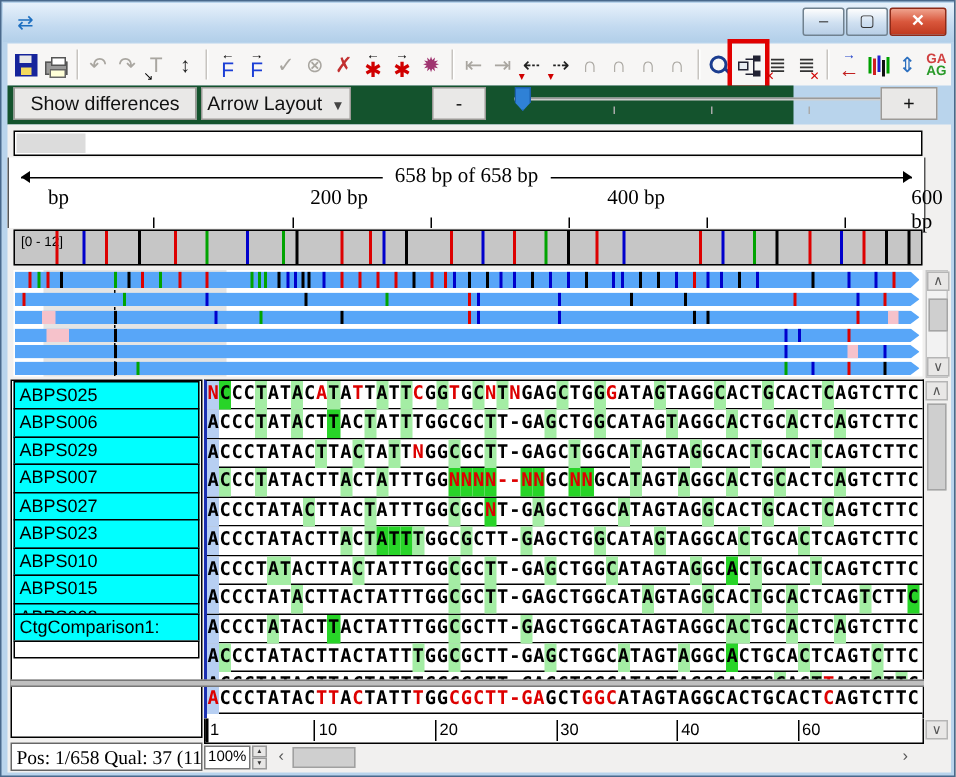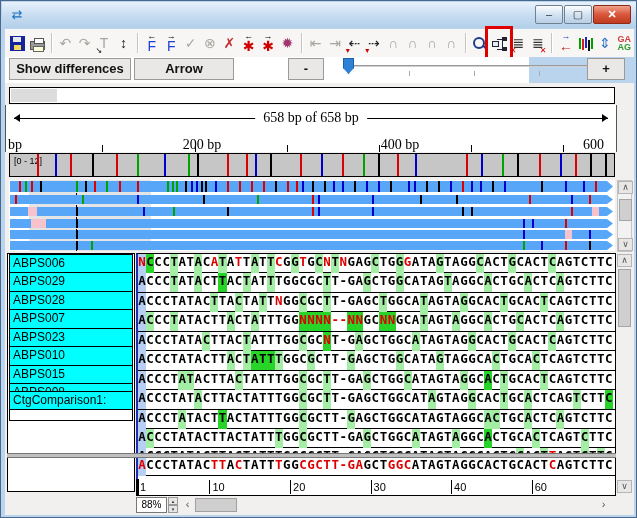--- a/index.html
+++ b/index.html
@@ -42,21 +42,21 @@
   .shp-mag{width:15px;height:15px;}
   .shp-mag::before{content:"";position:absolute;left:1px;top:1px;width:8px;height:8px;border:2px solid #1b3c8f;border-radius:50%;}
   .shp-mag::after{content:"";position:absolute;left:10px;top:10px;width:5px;height:2px;background:#1b3c8f;transform:rotate(45deg);}
   .shp-tree::before{content:"";position:absolute;left:0;top:5px;width:5px;height:4px;border:1px solid #223;background:#e8ecf2;
      box-shadow:9px -5px 0 -1px #223,9px 5px 0 -1px #223;}
   .shp-tree::after{content:"";position:absolute;left:5px;top:3px;width:5px;height:9px;border-top:1px solid #223;
      border-right:1px solid #223;border-bottom:1px solid #223;}
   .shp-trace::before{content:"";position:absolute;left:1px;top:2px;width:2px;height:11px;background:#00a000;
      box-shadow:3px 1px 0 #d02020,6px -1px 0 #2020d0,9px 2px 0 #101010,12px 0 0 #00a000;}
   
-  .ctrlrow{position:absolute;left:4px;top:56px;width:524px;height:26px;background:#ffffff;font-weight:bold;}
+  .ctrlrow{position:absolute;left:4px;top:56px;width:524px;height:26px;background:#14532d;}
   .pbtn{position:absolute;top:1px;height:22px;background:#e9e8e7;border:1px solid #9c9a97;
     font-size:13px;color:#111;text-align:center;line-height:20px;}
   .sd{left:4px;width:122px;}
   .al{left:129px;width:100px;}
   .al .caret{font-size:9px;color:#444;margin-left:6px;}
   .zo{left:283px;width:36px;}
   .zi{left:582px;width:38px;}
   .slider{position:absolute;left:336px;top:0;width:242px;height:24px;}
   .slider .track{position:absolute;left:2px;right:-236px;top:8px;width:262px;height:2px;background:#cfcfcf;border-top:1px solid #9a9a9a;}
   .slider .thumb{position:absolute;left:2px;top:1px;width:11px;height:16px;background:#2f81d6;border:1px solid #1b5fae;
@@ -66,21 +66,21 @@
   .ovbar{position:absolute;left:8px;top:86px;width:606px;height:17px;background:#fff;border:1px solid #000;}
   .ovseg{position:absolute;left:1px;top:1px;width:46px;height:13px;background:#dcdcdc;}
   
   .rband{position:absolute;left:4px;top:104px;width:612px;height:47px;background:#fff;
      border-left:1px solid #555;border-right:1px solid #555;}
   .spanline{position:absolute;left:8px;right:8px;top:13px;height:1px;background:#000;}
   .spanline::before{content:"";position:absolute;left:0;top:-3px;border:4px solid transparent;border-right:6px solid #000;border-left:0;margin-top:-1px;}
   .spanline::after{content:"";position:absolute;right:0;top:-3px;border:4px solid transparent;border-left:6px solid #000;border-right:0;margin-top:-1px;}
   .spanlabel{position:absolute;left:50%;top:5px;transform:translateX(-50%);background:#fff;padding:0 8px;
      font:14px "Liberation Serif",serif;color:#000;}
-  .rlabel{position:absolute;top:32px;font:14px "Liberation Serif",serif;color:#000;transform:translateX(-50%);}
+  .rlabel{position:absolute;top:20px;font:14px "Liberation Serif",serif;color:#000;transform:translateX(-50%);margin-left:24px;}
   .rlabel.first{transform:none;}
   .rtick{position:absolute;top:40px;width:1px;height:7px;background:#000;}
   
   .vtrack{position:absolute;left:8px;top:152px;width:606px;height:24px;background:#c6c6c6;border:1px solid #000;}
   .vlabel{position:absolute;left:4px;top:2px;font:9px "Liberation Sans",sans-serif;color:#000;}
   .vtick{position:absolute;top:0;width:2px;height:22px;}
   
   .reads{position:absolute;left:8px;top:179px;width:606px;height:71px;background:#fff;}
   .pale{position:absolute;left:20px;top:0;width:122px;height:71px;background:rgba(205,205,205,.55);}
   .readbar{position:absolute;left:1px;width:603px;background:#58a6f8;
@@ -430,24 +430,25 @@
       </div>
     </div>
 
   <div class="vsb vsb1">
     <div class="sbtn" style="top:0">∧</div>
     <div class="sth" style="top:18px;height:22px"></div>
     <div class="sbtn" style="bottom:0">∨</div>
   </div>
 
   <div class="namespanel">
+      <div class="nmcell">ABPS025</div>
       <div class="nmcell">ABPS006</div>
       <div class="nmcell">ABPS029</div>
-      <div class="nmcell">ABPS028</div>
       <div class="nmcell">ABPS007</div>
+      <div class="nmcell">ABPS027</div>
       <div class="nmcell">ABPS023</div>
       <div class="nmcell">ABPS010</div>
       <div class="nmcell">ABPS015</div>
       <div class="nmcell clip">ABPS008</div>
       <div class="nmcell">CtgComparison1:</div>
       <div style="height: 12px; background: rgb(255, 255, 255); border: 1px solid rgb(0, 0, 0); margin-top: -1px;"></div>
     </div>
   <div class="seqpanel">
       <div class="seqrow">
         <span class="bc c1 red">N</span>
@@ -1199,21 +1200,22 @@
       <div class="brtick" style="left: 394.646px;"></div>
       <div class="brlabel" style="left: 397.646px;">60</div>
     </div>
 
   <div class="vsb vsb2">
     <div class="sbtn" style="top:1px">∧</div>
     <div class="sth" style="top:16px;height:58px"></div>
     <div class="sbtn" style="top:227px">∨</div>
   </div>
 
-  <div class="zoombox">88%</div>
+  <div class="status">Pos: 1/658  Qual: 37 (11</div>
+  <div class="zoombox">100%</div>
   <div class="spinner">
     <div class="spinbtn">▴</div>
     <div class="spinbtn">▾</div>
   </div>
   <div class="hsb-left">‹</div>
   <div class="hsb-thumb"></div>
   <div class="hsb-right">›</div>
 </div>
 
 </body></html>

